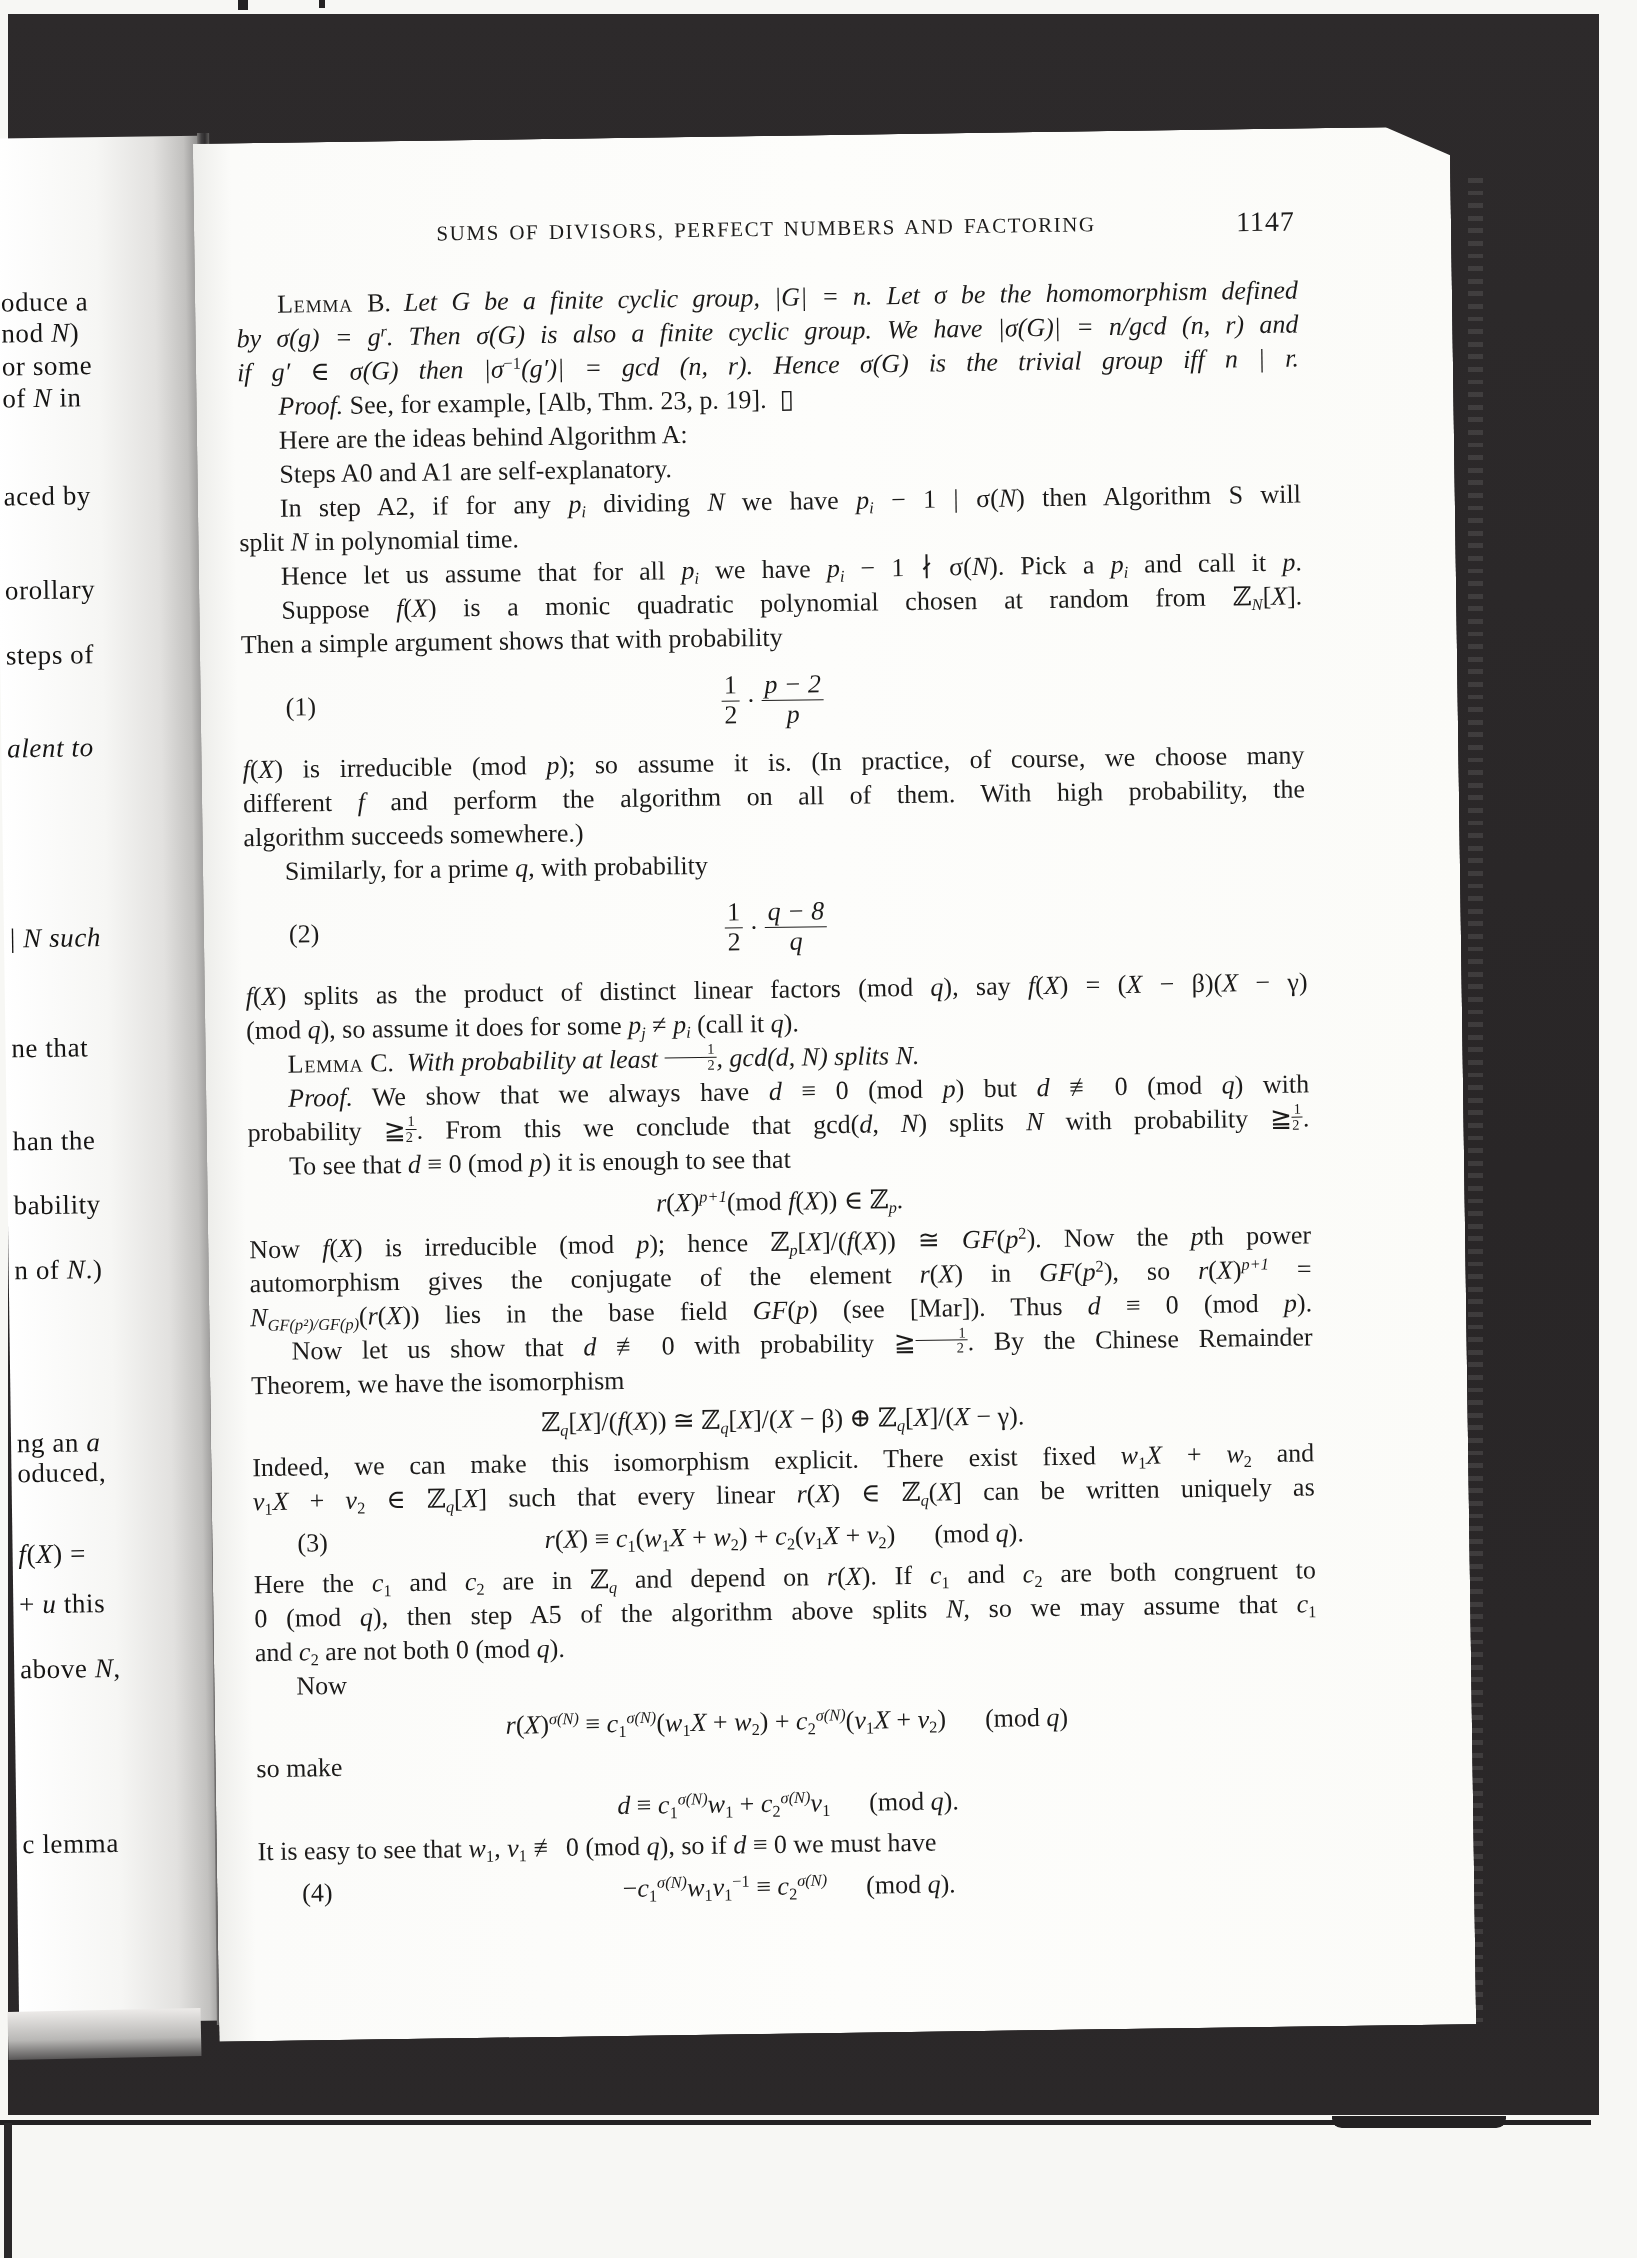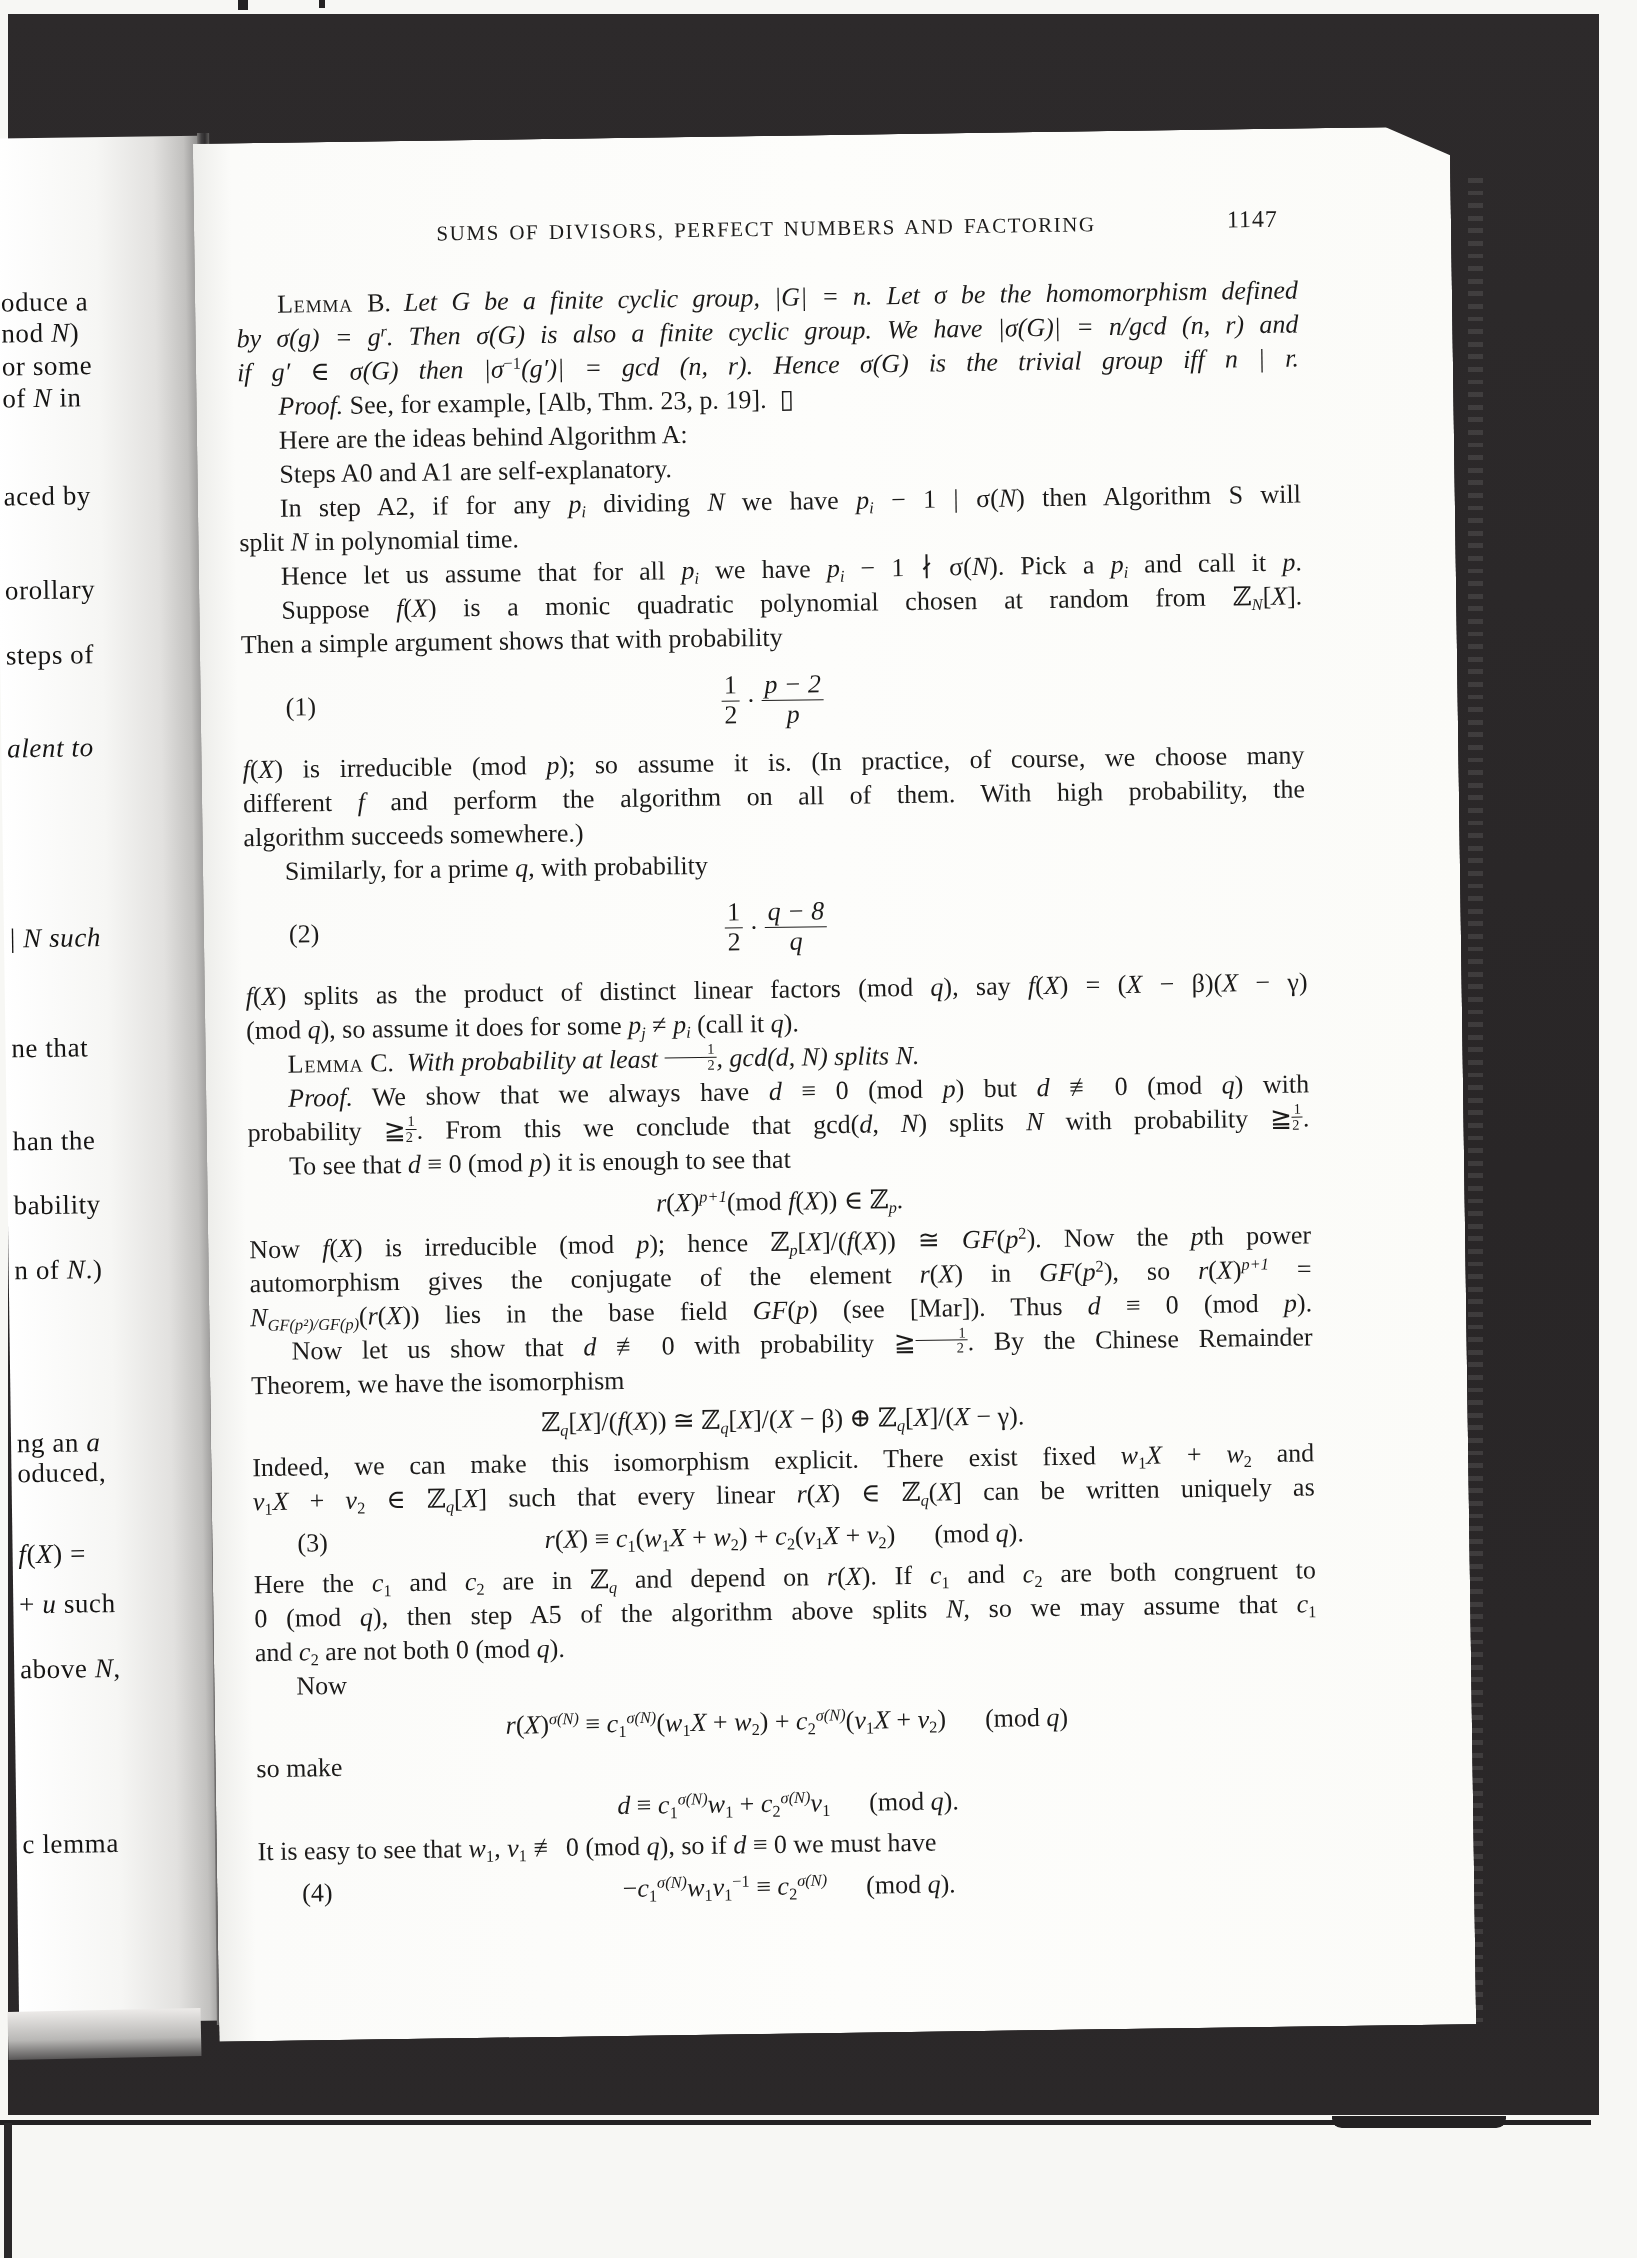--- a/index.html
+++ b/index.html
@@ -58,21 +58,21 @@
     position:absolute;left:206px;top:135px;width:1257px;height:1898px;
     background:linear-gradient(90deg,#ededea 0%,#fbfbf9 3%,#fdfdfb 50%,#fbfbf8 100%);
     transform:rotate(-0.8deg);
     clip-path:polygon(0 0,1193px 0,1257px 29px,1257px 1898px,0 1898px);
   }
   .runhead{position:absolute;left:41px;top:81px;width:1062px;height:29px;color:#1d1c1b;}
   .runhead-title{
     position:absolute;left:0;right:0;text-align:center;
     font-size:21px;letter-spacing:1.5px;word-spacing:2.9px;
   }
-  .runhead-page{position:absolute;right:19px;top:-3.9px;font-size:24px;letter-spacing:1px;}
+  .runhead-page{position:absolute;right:2px;top:-3.9px;font-size:28px;letter-spacing:1px;}
   .col{position:absolute;left:41px;top:145px;width:1062px;color:#1c1b1a;}
   .tl{height:34px;line-height:34px;font-size:26px;}
   .just{text-align:justify;text-align-last:justify;}
   .ind{text-indent:41px;}
   .it{font-style:italic;}
   .sc{font-variant:small-caps;letter-spacing:0.8px;}
   .sup{font-size:16.4px;vertical-align:8.7px;line-height:0;}
   .sub{font-size:16.4px;vertical-align:-4.8px;line-height:0;}
   .frac{display:inline-block;vertical-align:middle;text-align:center;line-height:1.08;font-size:25px;transform:translateY(-2.9px);}
   .frac .fn{display:block;border-bottom:1.9px solid #1c1b1a;padding:0 2.9px;}
@@ -106,21 +106,21 @@
     <div class="frag"><span>steps of</span></div>
     <div class="frag"><span class="it">alent to</span></div>
     <div class="frag"><span>| </span><span class="it">N such</span></div>
     <div class="frag"><span>ne that</span></div>
     <div class="frag"><span>han the</span></div>
     <div class="frag"><span>bability</span></div>
     <div class="frag"><span>n of </span><span class="it">N</span><span>.)</span></div>
     <div class="frag"><span>ng an </span><span class="it">a</span></div>
     <div class="frag"><span>oduced,</span></div>
     <div class="frag"><span class="it">f</span><span>(</span><span class="it">X</span><span>) =</span></div>
-    <div class="frag"><span>+ </span><span class="it">u</span><span> such</span></div>
+    <div class="frag"><span>+ </span><span class="it">u</span><span> this</span></div>
     <div class="frag"><span>above </span><span class="it">N</span><span>,</span></div>
     <div class="frag"><span>c lemma</span></div>
   </div>
 <div class="lpage-curl"></div>
 <div class="gutter"></div>
 
 <div class="rpage">
   <div class="runhead">
     <div class="runhead-title">SUMS OF DIVISORS, PERFECT NUMBERS AND FACTORING</div>
     <div class="runhead-page">1147</div>

